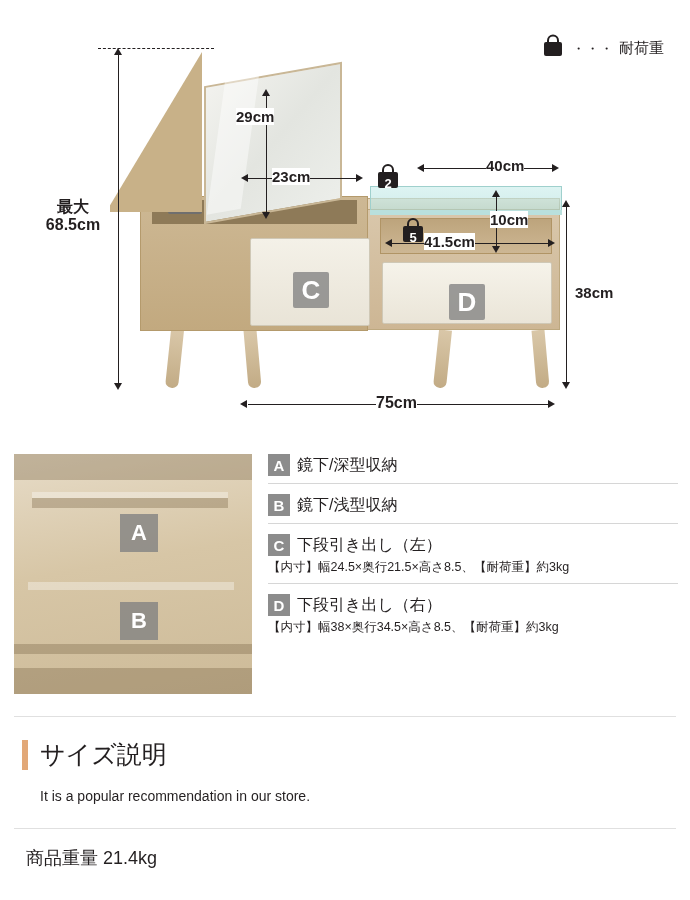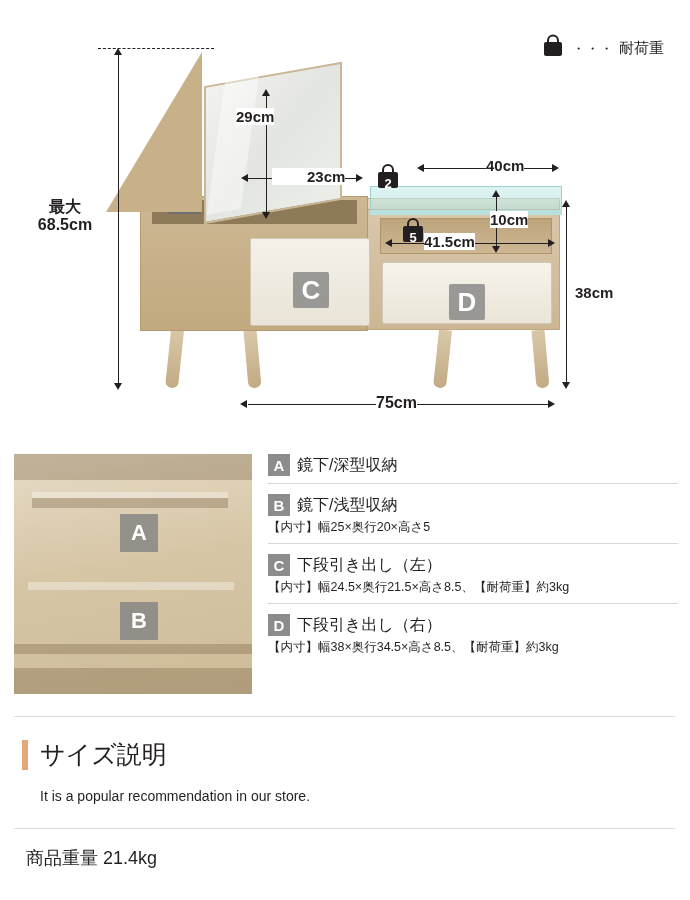--- a/index.html
+++ b/index.html
@@ -292,34 +292,34 @@
       <path d="M8 10 V8 a5 5 0 0 1 10 0 V10" fill="none" stroke="#231f20" stroke-width="2"></path>
       <rect x="3" y="10" width="20" height="16" rx="2" fill="#231f20"></rect>
     </svg>
     <span class="num">5</span>
   </div>
 
   <div class="dashline" style="left:98px; top:48px; width:116px;"></div>
   <div class="dimline vline" style="left:118px; top:55px; height:330px;"></div>
   <div class="arrow arr-up" style="left:114px; top:48px;"></div>
   <div class="arrow arr-down" style="left:114px; top:383px;"></div>
-  <div class="dimlabel big" style="left:28px; top:198px; width:74px;">
+  <div class="dimlabel big" style="left:36px; top:198px; width:74px;">
     <span>最大</span><br>
     <span>68.5cm</span>
   </div>
 
   <div class="dimline vline" style="left:266px; top:96px; height:118px;"></div>
   <div class="arrow arr-up" style="left:262px; top:89px;"></div>
   <div class="arrow arr-down" style="left:262px; top:212px;"></div>
   <div class="dimlabel" style="left:236px; top:108px;">29cm</div>
 
   <div class="dimline hline" style="left:248px; top:178px; width:108px;"></div>
   <div class="arrow arr-left" style="left:241px; top:174px;"></div>
   <div class="arrow arr-right" style="left:356px; top:174px;"></div>
-  <div class="dimlabel" style="left:272px; top:168px;padding-left:35px;">23cm</div>
+  <div class="dimlabel" style="left:272px; top:168px;">23cm</div>
 
   <div class="dimline hline" style="left:424px; top:168px; width:128px;"></div>
   <div class="arrow arr-left" style="left:417px; top:164px;"></div>
   <div class="arrow arr-right" style="left:552px; top:164px;"></div>
   <div class="dimlabel" style="left:486px; top:157px;">40cm</div>
 
   <div class="dimline vline" style="left:496px; top:196px; height:52px;"></div>
   <div class="arrow arr-up" style="left:492px; top:190px;"></div>
   <div class="arrow arr-down" style="left:492px; top:246px;"></div>
   <div class="dimlabel" style="left:490px; top:211px;">10cm</div>
@@ -361,21 +361,20 @@
         <div class="spec-title">鏡下/深型収納</div>
       </div>
       <div class="divider"></div>
     </div>
 
     <div class="specrow">
       <div class="head">
         <div class="sq">B</div>
         <div class="spec-title">鏡下/浅型収納</div>
       </div>
-      <div class="spec-sub">【内寸】幅25×奥行20×高さ5</div>
       <div class="divider"></div>
     </div>
 
     <div class="specrow">
       <div class="head">
         <div class="sq">C</div>
         <div class="spec-title">下段引き出し（左）</div>
       </div>
       <div class="spec-sub">【内寸】幅24.5×奥行21.5×高さ8.5、【耐荷重】約3kg</div>
       <div class="divider"></div>

